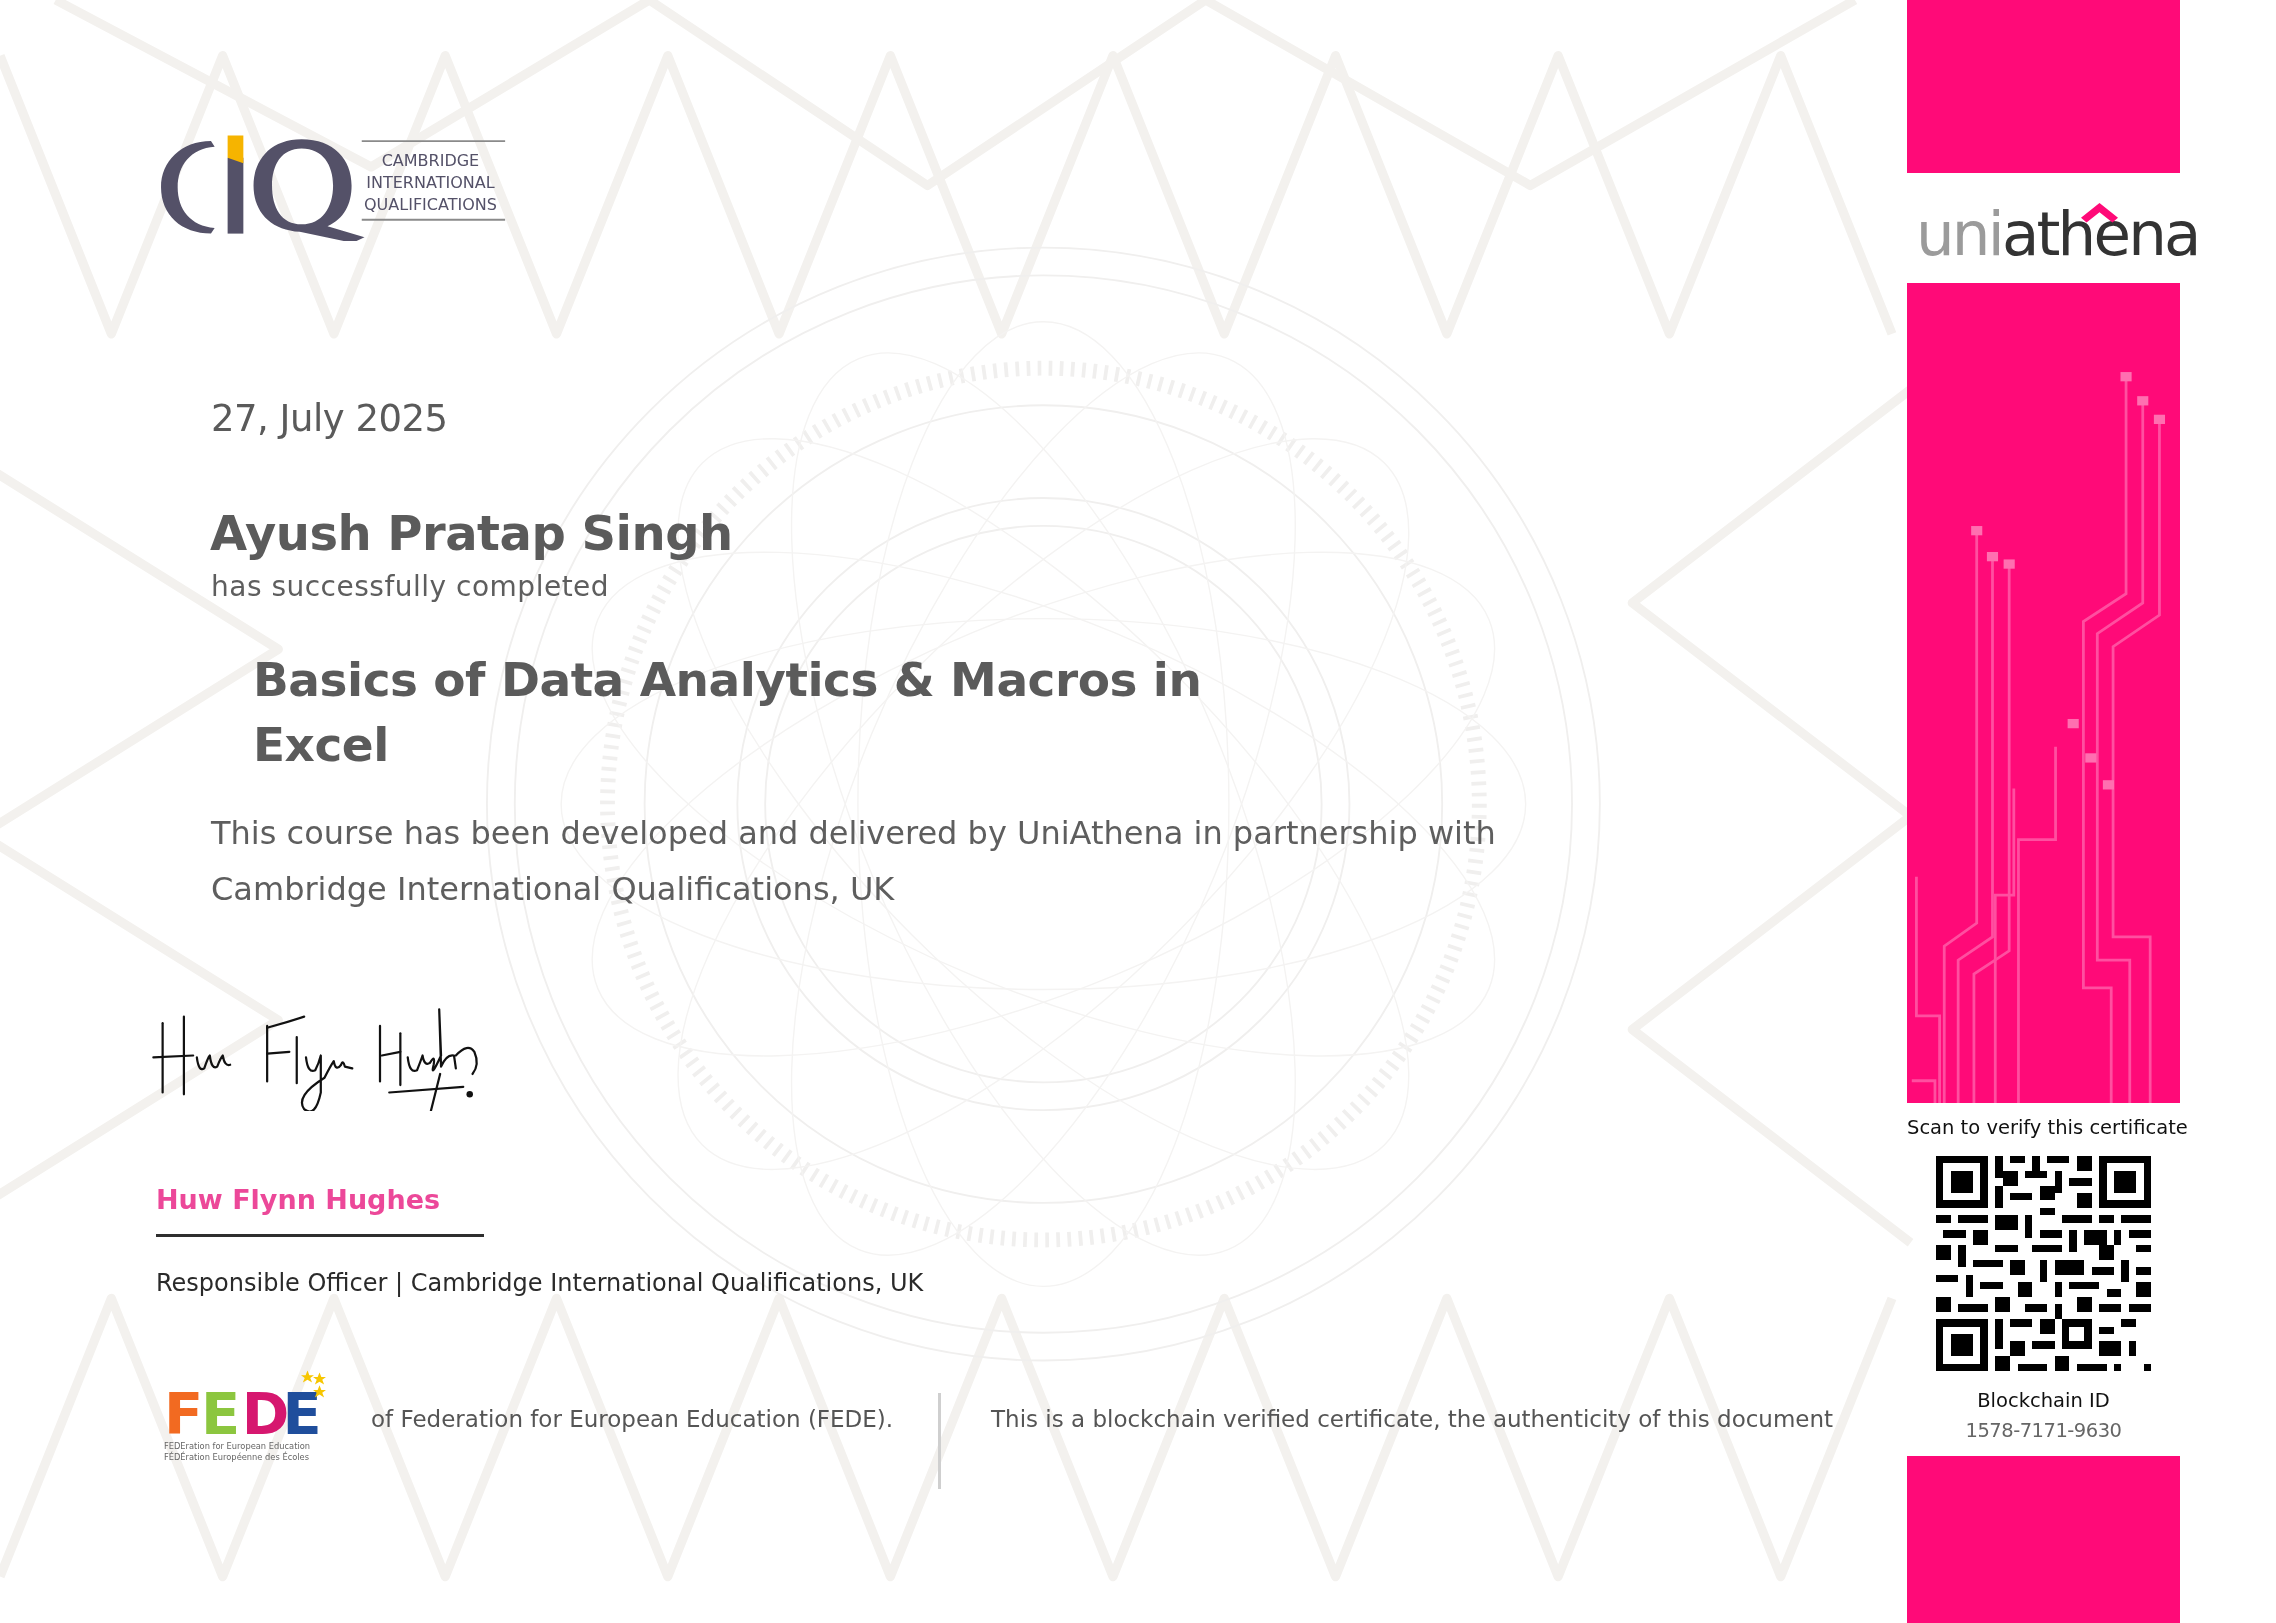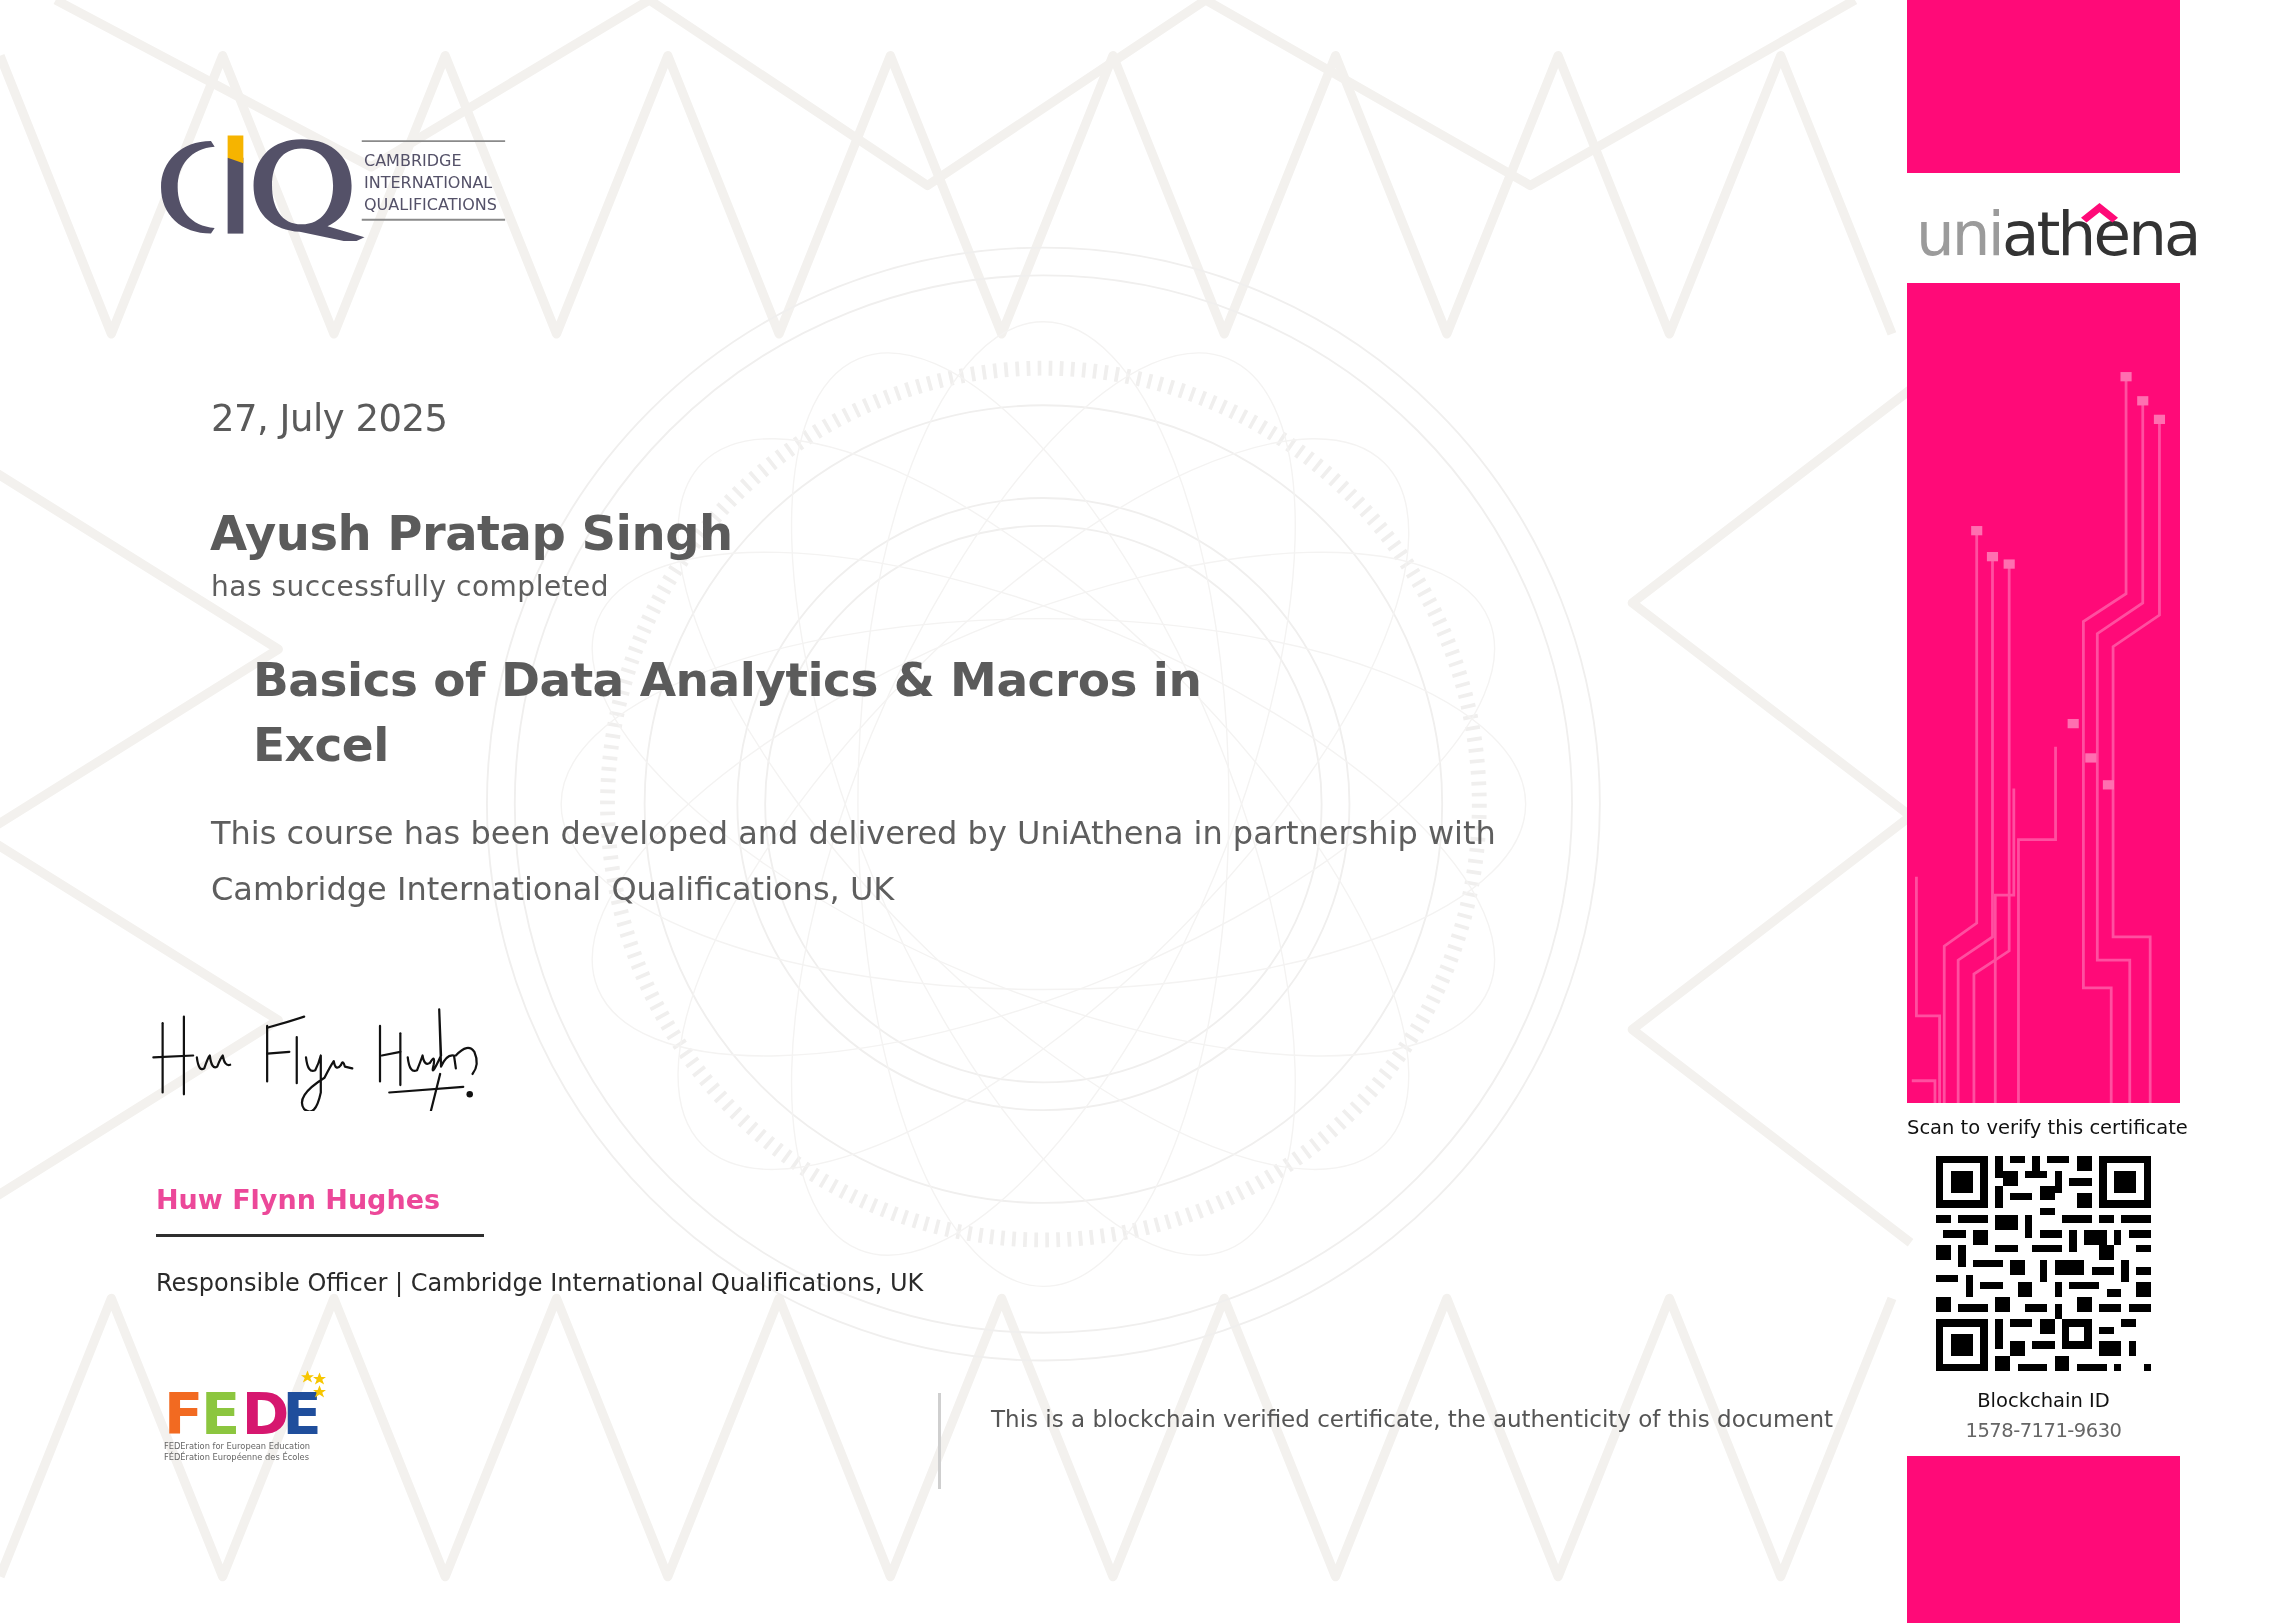--- a/index.html
+++ b/index.html
@@ -22,21 +22,21 @@
   #chain-text { left:991px; top:1398px; font-size:23px; color:#555; line-height:42px; white-space:nowrap; }
   .pink { position:absolute; left:1907px; width:273px; background:#ff0a78; }
   #pink-top { top:0; height:173px; }
   #pink-mid { top:283px; height:820px; overflow:hidden; }
   #pink-bot { top:1456px; height:167px; }
   #uniathena-logo { left:1916px; top:197px; width:269px; height:74px; }
   #scan-label { left:1907px; top:1116px; width:273px; text-align:center; font-size:19.5px; color:#111; white-space:nowrap; }
   #qr { left:1936px; top:1156px; width:215px; height:215px; }
   #chain-label { left:1907px; top:1389px; width:273px; text-align:center; font-size:19.5px; color:#111; }
   #chain-id { left:1907px; top:1419px; width:273px; text-align:center; font-size:19.5px; color:#666; letter-spacing:-0.5px; }
-  #ciq-logo { left:153px; top:130px; width:362px; height:111px; }
+  #ciq-logo { left:153px; top:130px; width:362px; height:111px;text-align:center; }
 </style>
 </head>
 <body>
 
 <svg class="bg-pattern" viewBox="0 0 2454 1750">
   <g stroke="#f3f1ee" stroke-width="10" fill="none" stroke-linejoin="round">
     <path d="M0 60 L120 360 L240 60 L360 360 L480 60 L600 360 L720 60 L840 360 L960 60 L1080 360 L1200 60 L1320 360 L1440 60 L1560 360 L1680 60 L1800 360 L1920 60 L2040 360"></path>
     <path d="M0 1700 L120 1400 L240 1700 L360 1400 L480 1700 L600 1400 L720 1700 L840 1400 L960 1700 L1080 1400 L1200 1700 L1320 1400 L1440 1700 L1560 1400 L1680 1700 L1800 1400 L1920 1700 L2040 1400"></path>
     <path d="M-20 500 L300 700 L-20 900 L300 1100 L-20 1300"></path>
     <path d="M2060 420 L1760 650 L2060 880 L1760 1110 L2060 1340"></path>
@@ -124,20 +124,21 @@
       <polygon points="170,22 172,27 177,27 173,30 175,35 170,32 165,35 167,30 163,27 168,27"></polygon>
     </g>
   </svg>
   <div class="abs" style="left:1.9px;top:76px;font-size:8.3px;line-height:11px;color:#666;white-space:nowrap;">
     <div>FEDEration for European Education</div>
     <div>FÉDÉration Européenne des Écoles</div>
   </div>
 </div>
 
 <div class="abs" id="fede-text">
+  <div>of Federation for European Education (FEDE).</div>
 </div>
 <div class="abs" id="footer-divider"></div>
 <div class="abs" id="chain-text">
   <div>This is a blockchain verified certificate, the authenticity of this document</div>
 </div>
 
 <div class="pink" id="pink-top"></div>
 
 <div class="abs" id="uniathena-logo">
   <div style="position:absolute;left:0;top:0;font-size:61px;font-weight:normal;letter-spacing:-2.8px;white-space:nowrap;line-height:74px;">

